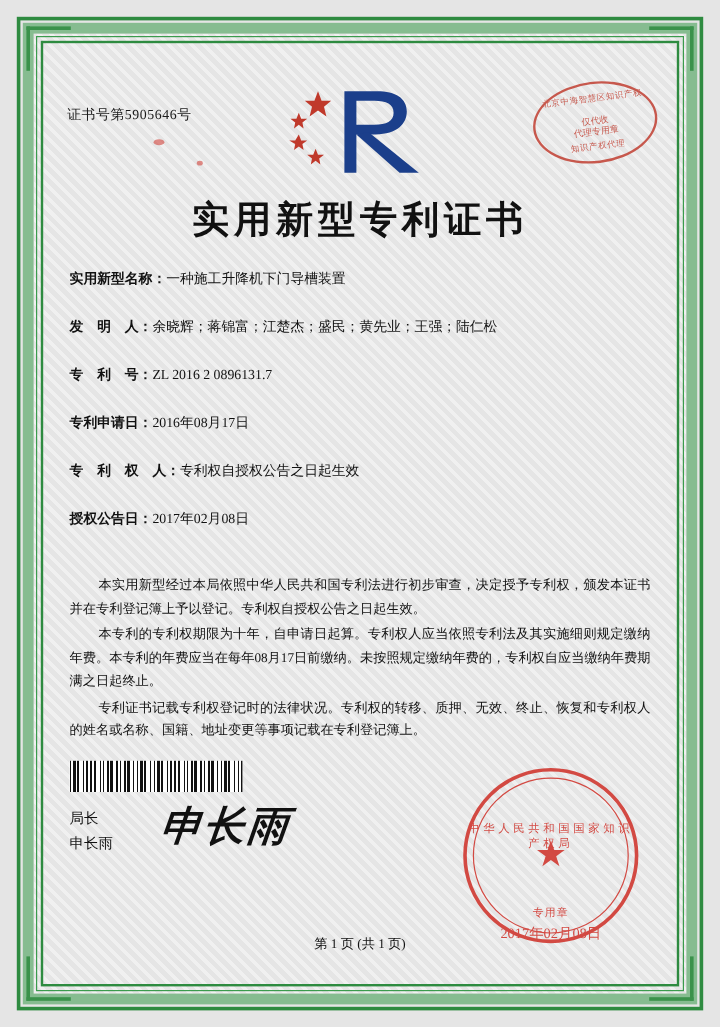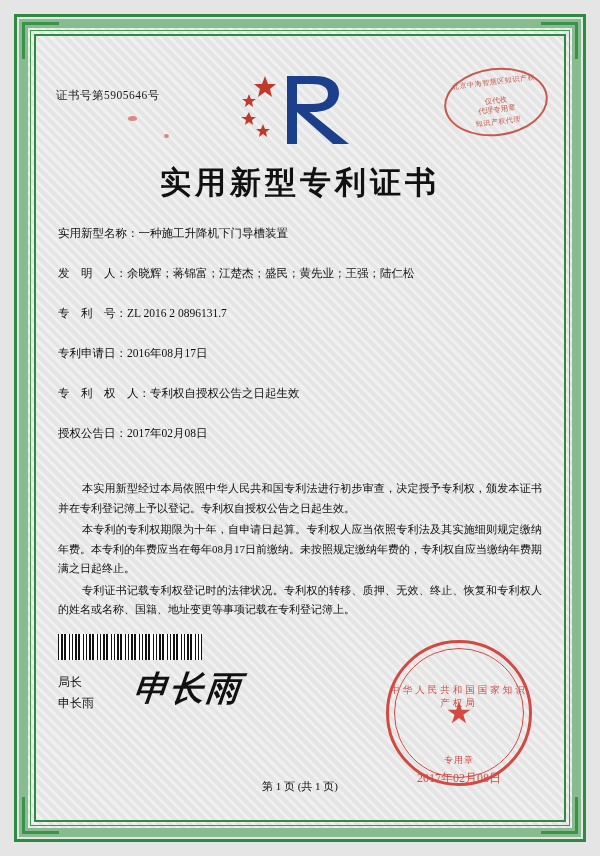--- a/index.html
+++ b/index.html
@@ -168,20 +168,21 @@
   }
   .field-row {
     font-size: 11.5px;
     line-height: 15px;
     margin-bottom: 25px;
     color: #111;
     white-space: nowrap;
   }
   .field-label {
     display: inline;
+    font-weight: bold;
   }
   .field-value {
     display: inline;
   }
 
   
   .body-text {
     position: absolute;
     left: 14px;
     right: 14px;

